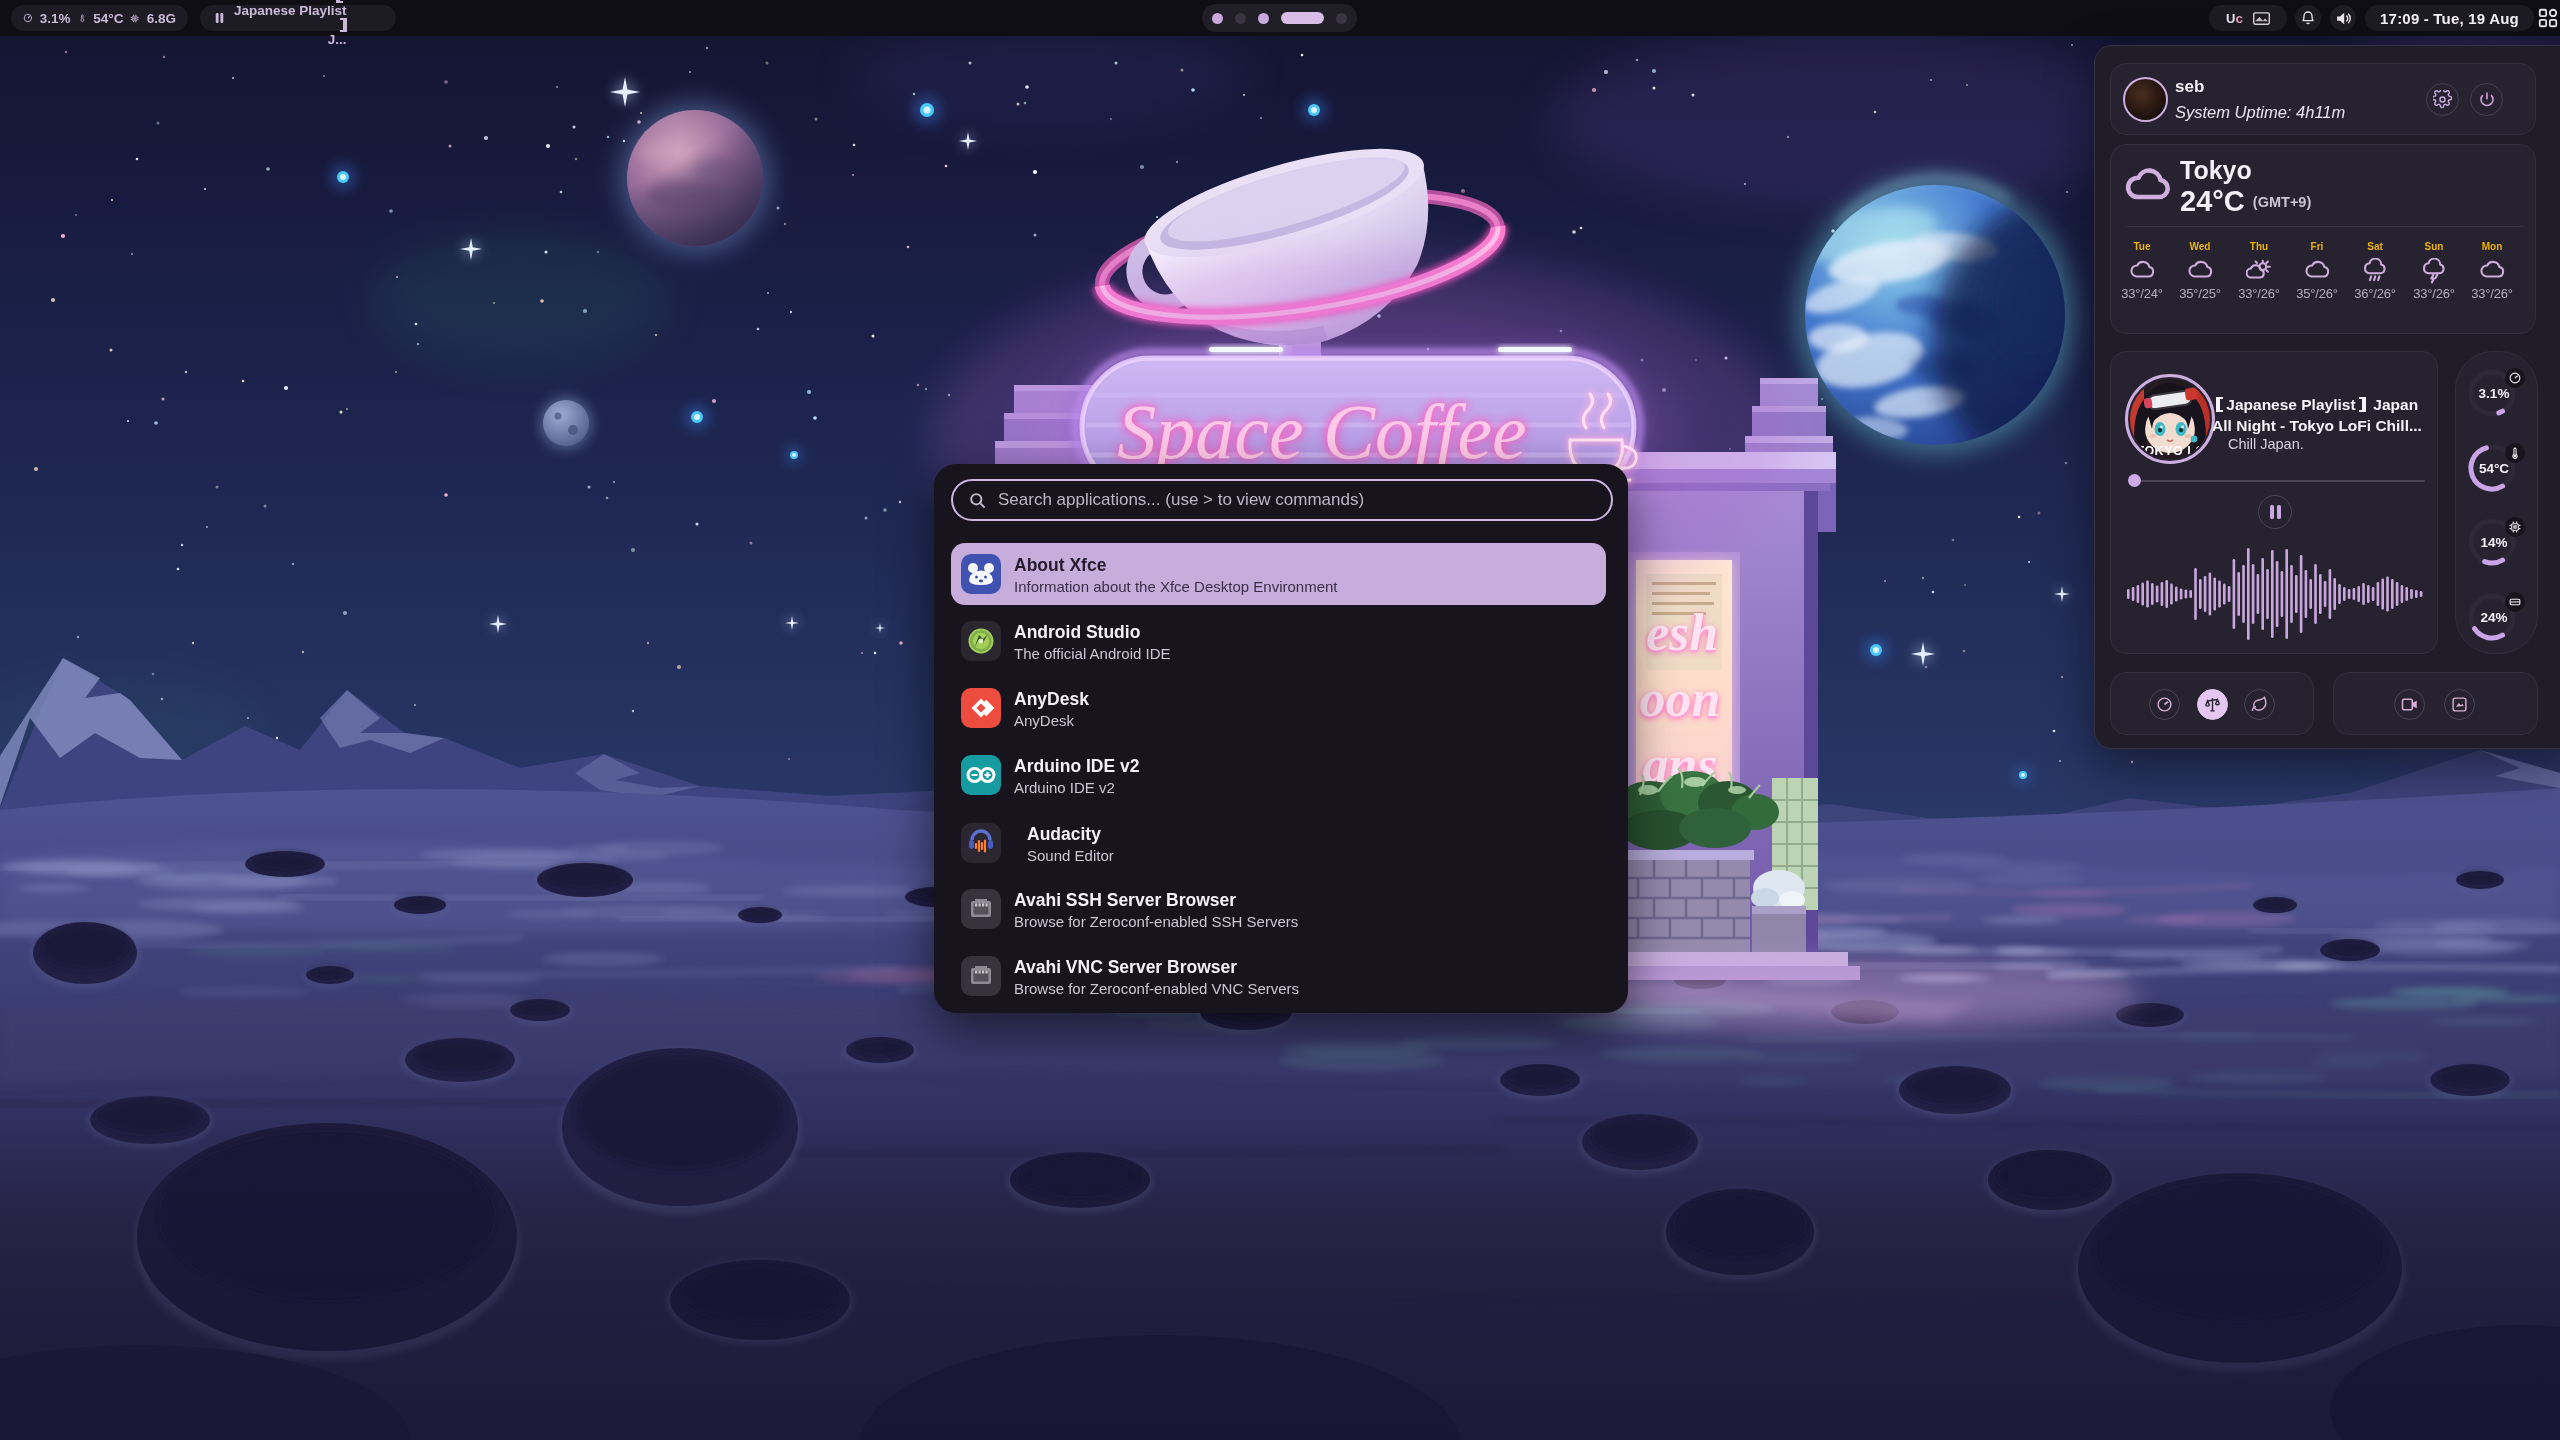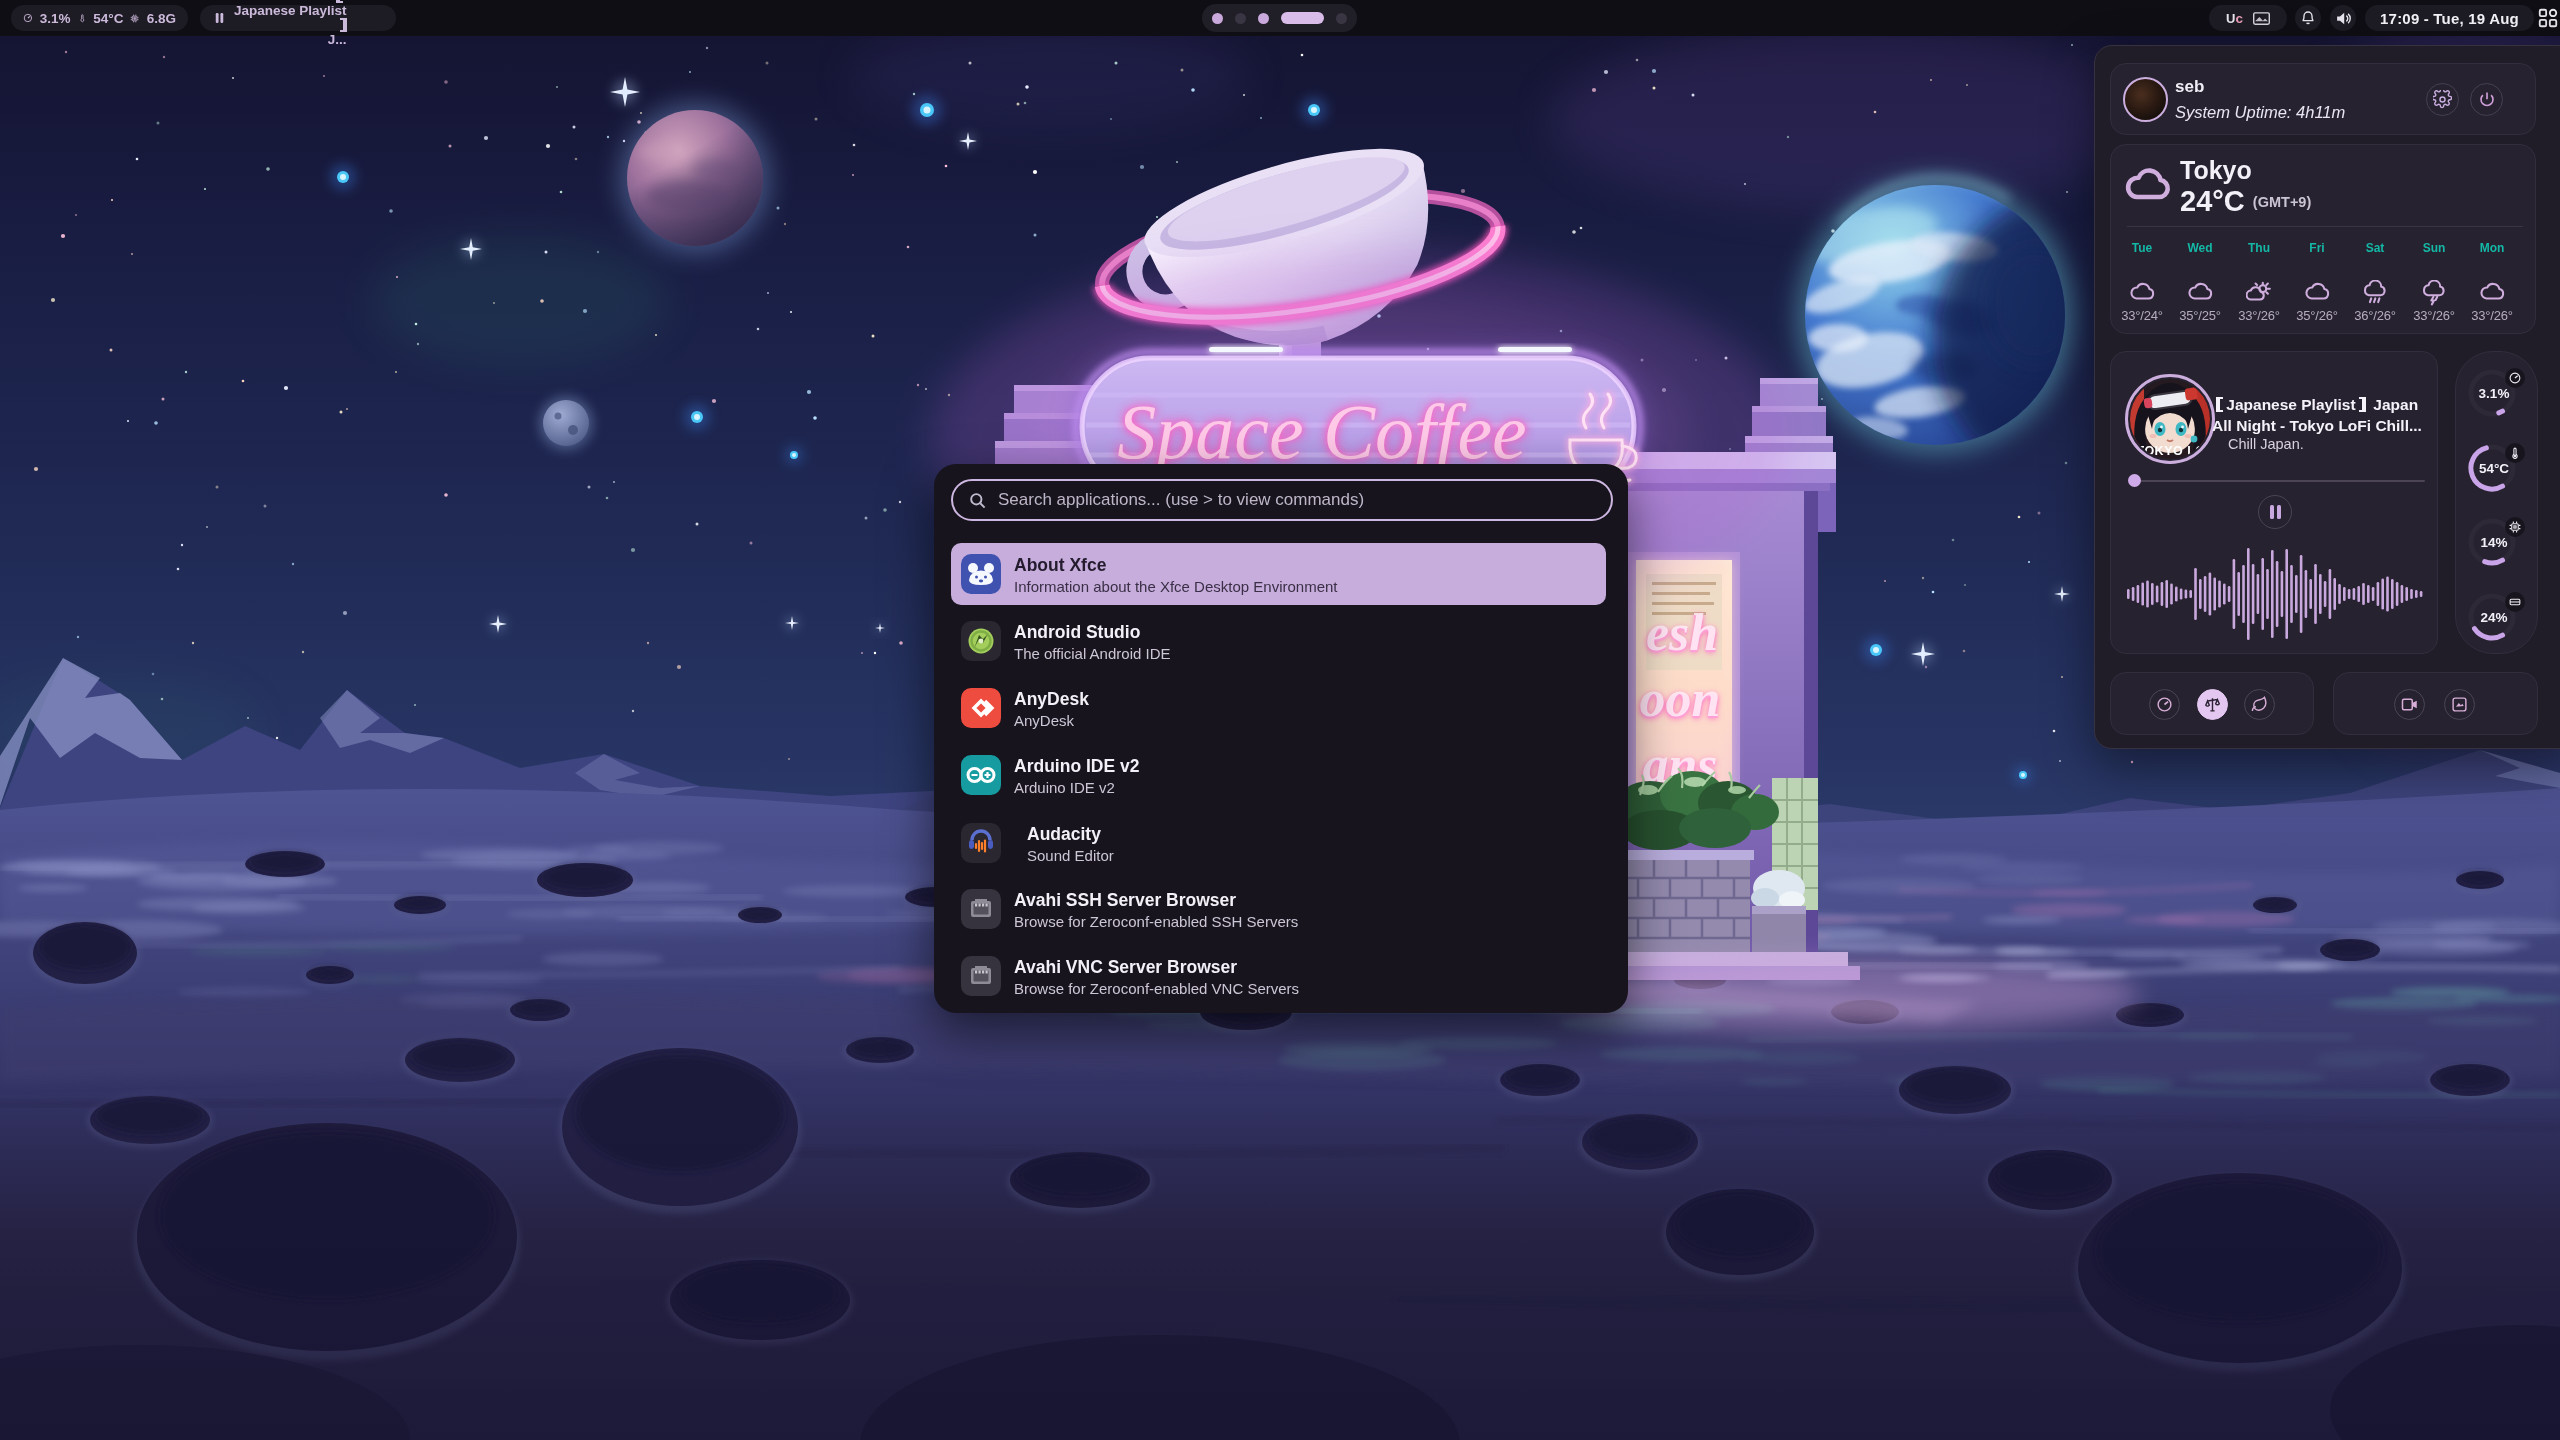--- a/index.html
+++ b/index.html
@@ -15,34 +15,34 @@
 #topbar .cbtn{position:absolute;top:5px;width:26px;height:26px;border-radius:50%;background:#1d1b24;display:flex;align-items:center;justify-content:center;}
 #gridico{position:absolute;left:2537px;top:7px;}
 
 #launcher{position:absolute;left:934px;top:464px;width:694px;height:549px;background:#17141d;border-radius:22px;box-shadow:0 18px 50px rgba(0,0,0,0.55);}
 #searchbox{position:absolute;left:17px;top:15px;width:662px;height:42px;border:2px solid #cdb6e0;border-radius:21px;display:flex;align-items:center;gap:11px;padding:0 15px;}
 #searchbox span{font-size:17px;color:#bdb6c8;}
 .lrow{position:absolute;left:17px;width:655px;height:62px;border-radius:14px;display:flex;align-items:center;padding:0 10px;gap:13px;}
 .lrow:nth-of-type(2){top:79px;} .lrow:nth-of-type(3){top:146px;} .lrow:nth-of-type(4){top:213px;}
 .lrow:nth-of-type(5){top:280px;} .lrow:nth-of-type(6){top:348px;gap:26px;} .lrow:nth-of-type(7){top:414px;}
 .lrow:nth-of-type(8){top:481px;}
-.lrow.sel{background:#c7addb;border-radius:10px;}
+.lrow.sel{background:#c7addb;}
 .lrow .lt{font-size:17.5px;font-weight:bold;color:#f4f0f8;line-height:24px;}
 .lrow .ls{font-size:15px;color:#cdc6d6;line-height:19px;}
 .lrow.sel .lt{color:#241c2e;} .lrow.sel .ls{color:#3a2f47;}
 .appico{flex:0 0 40px;}
 
 #rpanel{position:absolute;left:2094px;top:45px;width:484px;height:704px;background:#201c28;border-radius:18px;border:1px solid #37323f;box-shadow:0 18px 50px rgba(0,0,0,0.45);}
 .rcard{position:absolute;background:#272230;border:1px solid #332e3d;border-radius:16px;}
 #avatar{position:absolute;left:12px;top:13px;width:45px;height:45px;border-radius:50%;border:2.5px solid #cbaede;background:radial-gradient(circle at 40% 38%, #4a2e1e 0%, #2b1a12 45%, #140e0b 80%);}
 .circb{position:absolute;width:33px;height:33px;border-radius:50%;border:1.5px solid #453f52;display:flex;align-items:center;justify-content:center;}
 .circb2{position:absolute;width:31px;height:31px;border-radius:50%;border:1.5px solid #4a4454;display:flex;align-items:center;justify-content:center;}
 .circb2.on{background:#e3c7f0;border-color:#e3c7f0;}
 .wcol{position:absolute;top:96px;width:58px;text-align:center;}
-.wday{font-size:12px;font-weight:bold;color:#14b8a6;margin-bottom:25px;}
+.wday{font-size:10px;font-weight:bold;color:#eab308;margin-bottom:6px;}
 .wcol svg{display:block;margin:0 auto;}
 .wtemp{font-size:13px;color:#b4adc0;margin-top:2px;letter-spacing:-0.2px;}
 #album{position:absolute;left:14px;top:22px;width:90px;height:90px;border-radius:50%;border:3px solid #cbaede;overflow:hidden;}
 #album svg{position:absolute;left:0;top:0;}
 .jb,.jbr{display:inline-block;box-sizing:border-box;border-color:currentColor;border-style:solid;}
 .jb{border-width:2.5px 0 2.5px 4.5px;}
 .jbr{border-width:2.5px 4.5px 2.5px 0;}
 .jbm{width:7.5px;height:15px;vertical-align:-2px;}
 .jb.jbm{margin:0 3px 0 0;}
 .jbr.jbm{margin:0 3px 0 3px;}

